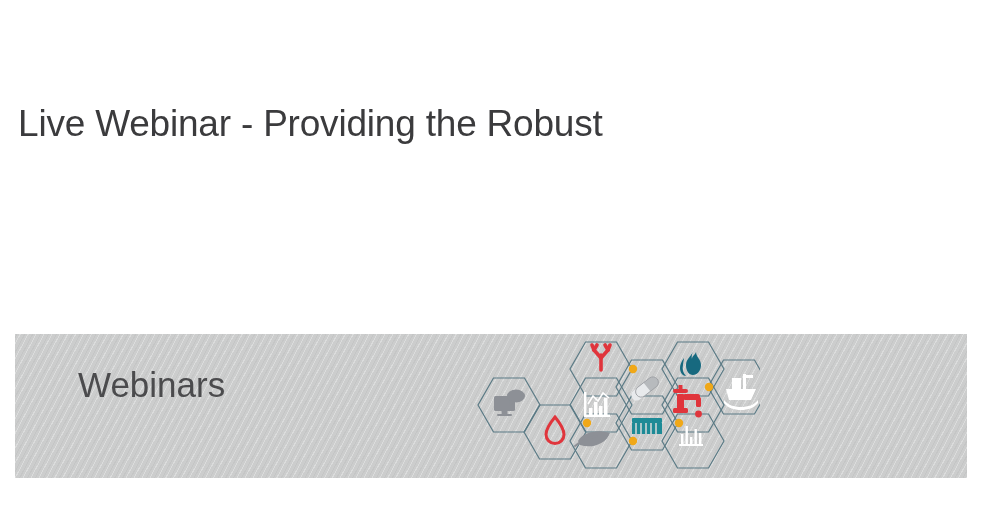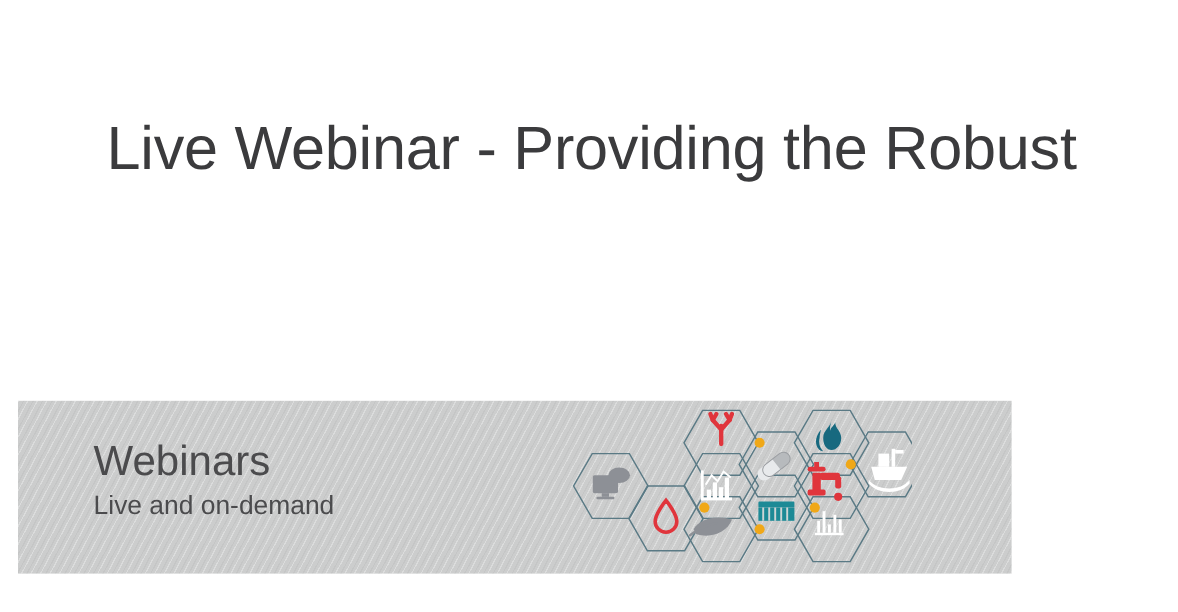--- a/index.html
+++ b/index.html
@@ -19,34 +19,33 @@
   
   #page-heading {
     position: absolute;
     left: 18px;
     top: 88px;
     width: 950px;
   }
   .heading-line {
     color: #3b3b3d;
     font-family: "Liberation Sans", sans-serif;
-    font-size: 51px;
+    font-size: 37px;
     font-weight: 400;
     line-height: 71px;
     letter-spacing: -0.2px;
     white-space: nowrap;
-    text-align: center;
   }
 
   
   #webinar-banner {
     position: absolute;
     left: 15px;
     top: 334px;
-    width: 828px;
+    width: 952px;
     height: 144px;
     background-color: #cccdcd;
     background-image:
       repeating-linear-gradient(
         -62deg,
         rgba(255,255,255,0.30) 0px,
         rgba(255,255,255,0.30) 1px,
         rgba(0,0,0,0.0) 1px,
         rgba(0,0,0,0.0) 3px,
         rgba(0,0,0,0.035) 3px,
@@ -94,21 +93,20 @@
 <body>
 
 <div id="page-heading">
   <div class="heading-line">Live Webinar - Providing the Robust</div>
 </div>
 
 <div id="webinar-banner">
 
   <div id="banner-text-block">
     <div id="banner-title">Webinars</div>
-    <div id="banner-subtitle">Live and on-demand</div>
   </div>
 
   <div id="hex-cluster">
     <svg width="290" height="144" viewBox="0 0 290 144" xmlns="http://www.w3.org/2000/svg">
       <defs>
 
         <g id="hexshape">
           <polygon points="15.5,0 46.5,0 62,27 46.5,54 15.5,54 0,27" fill="none" stroke="#5a7a85" stroke-width="1.2"></polygon>
         </g>
       </defs>

